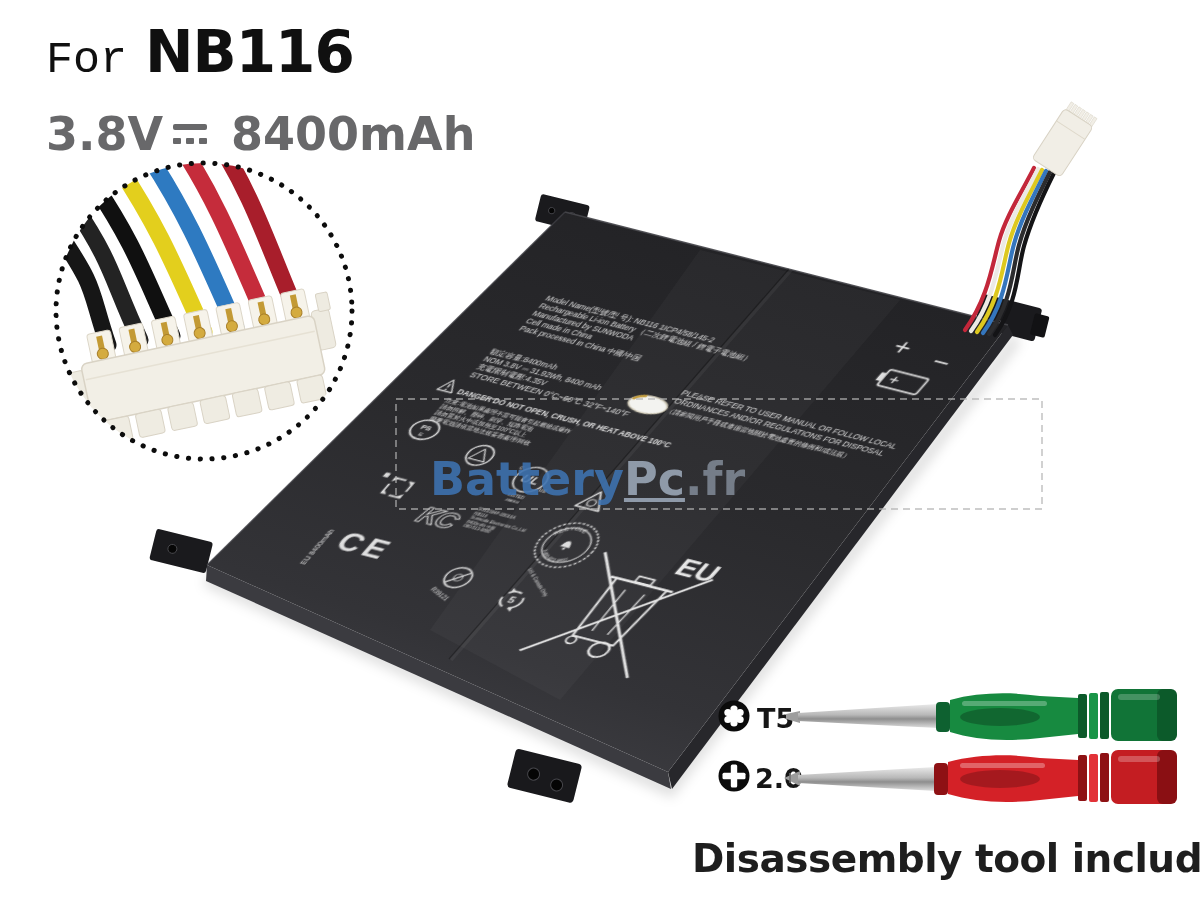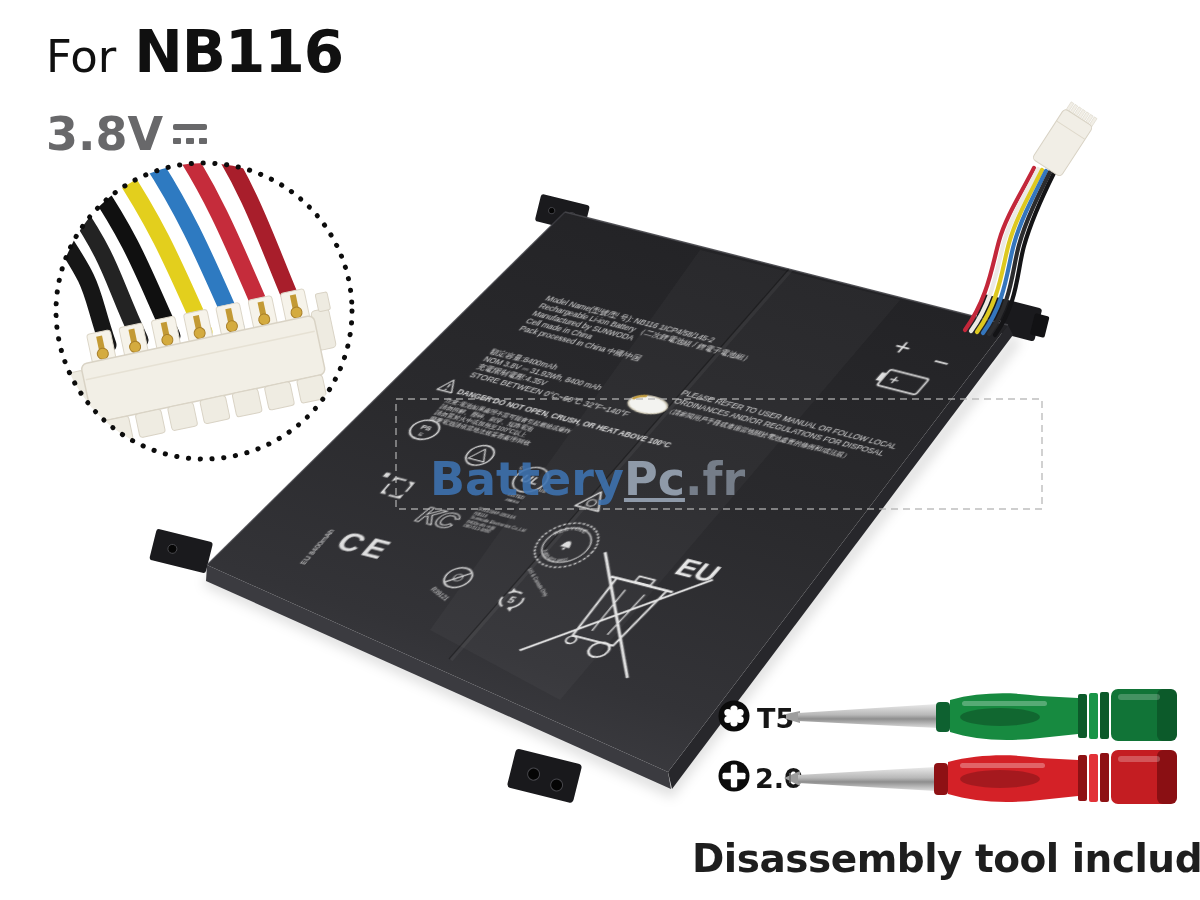--- a/index.html
+++ b/index.html
@@ -2,21 +2,21 @@
 <html><head>
 <meta charset="utf-8">
 <style>
   html,body{margin:0;padding:0;background:#fff;}
   .stage{position:relative;width:1200px;height:900px;background:#ffffff;overflow:hidden;
          font-family:"DejaVu Sans","Liberation Sans",sans-serif;}
   .scene{position:absolute;left:0;top:0;}
   
   .hdr{position:absolute;left:46px;top:18px;}
   .hdr-line1{display:flex;align-items:baseline;gap:18px;color:#101010;}
-  .hdr-for{font-size:45px;font-weight:400;letter-spacing:0;}
+  .hdr-for{font-size:45px;font-weight:400;letter-spacing:0;font-family:Liberation Mono, monospace;}
   .hdr-model{font-size:58px;font-weight:800;letter-spacing:-1px;}
   .hdr-line2{display:flex;align-items:center;margin-top:25px;color:#68686a;font-weight:700;}
   .hdr-v,.hdr-cap{font-size:46px;line-height:1;}
   .hdr-cap{margin-left:18px;}
   .dc{position:relative;width:44px;height:34px;margin-left:6px;}
   .dc-top{position:absolute;left:4px;top:7px;width:34px;height:6px;background:#68686a;border-radius:2px;}
   .dc-dash{position:absolute;top:21px;width:8px;height:6px;background:#68686a;border-radius:1px;}
   .d1{left:4px}.d2{left:17px}.d3{left:30px}
   
   .wm-stamp{position:absolute;left:394px;top:388px;font-size:58px;font-weight:700;
@@ -41,20 +41,21 @@
       <span class="hdr-model">NB116</span>
     </div>
     <div class="hdr-line2">
       <span class="hdr-v">3.8V</span>
       <span class="dc">
         <span class="dc-top"></span>
         <span class="dc-dash d1"></span>
           <span class="dc-dash d2"></span>
           <span class="dc-dash d3"></span>
       </span>
+      <span class="hdr-cap">8400mAh</span>
     </div>
   </div>
 
   <svg class="scene" width="1200" height="900" viewBox="0 0 1200 900" xmlns="http://www.w3.org/2000/svg">
     <defs>
       <linearGradient id="bat" x1="0.7" y1="0" x2="0.25" y2="1">
         <stop offset="0" stop-color="#222225"></stop>
         <stop offset="0.45" stop-color="#2a2a2d"></stop>
         <stop offset="0.78" stop-color="#333337"></stop>
         <stop offset="1" stop-color="#404045"></stop>

